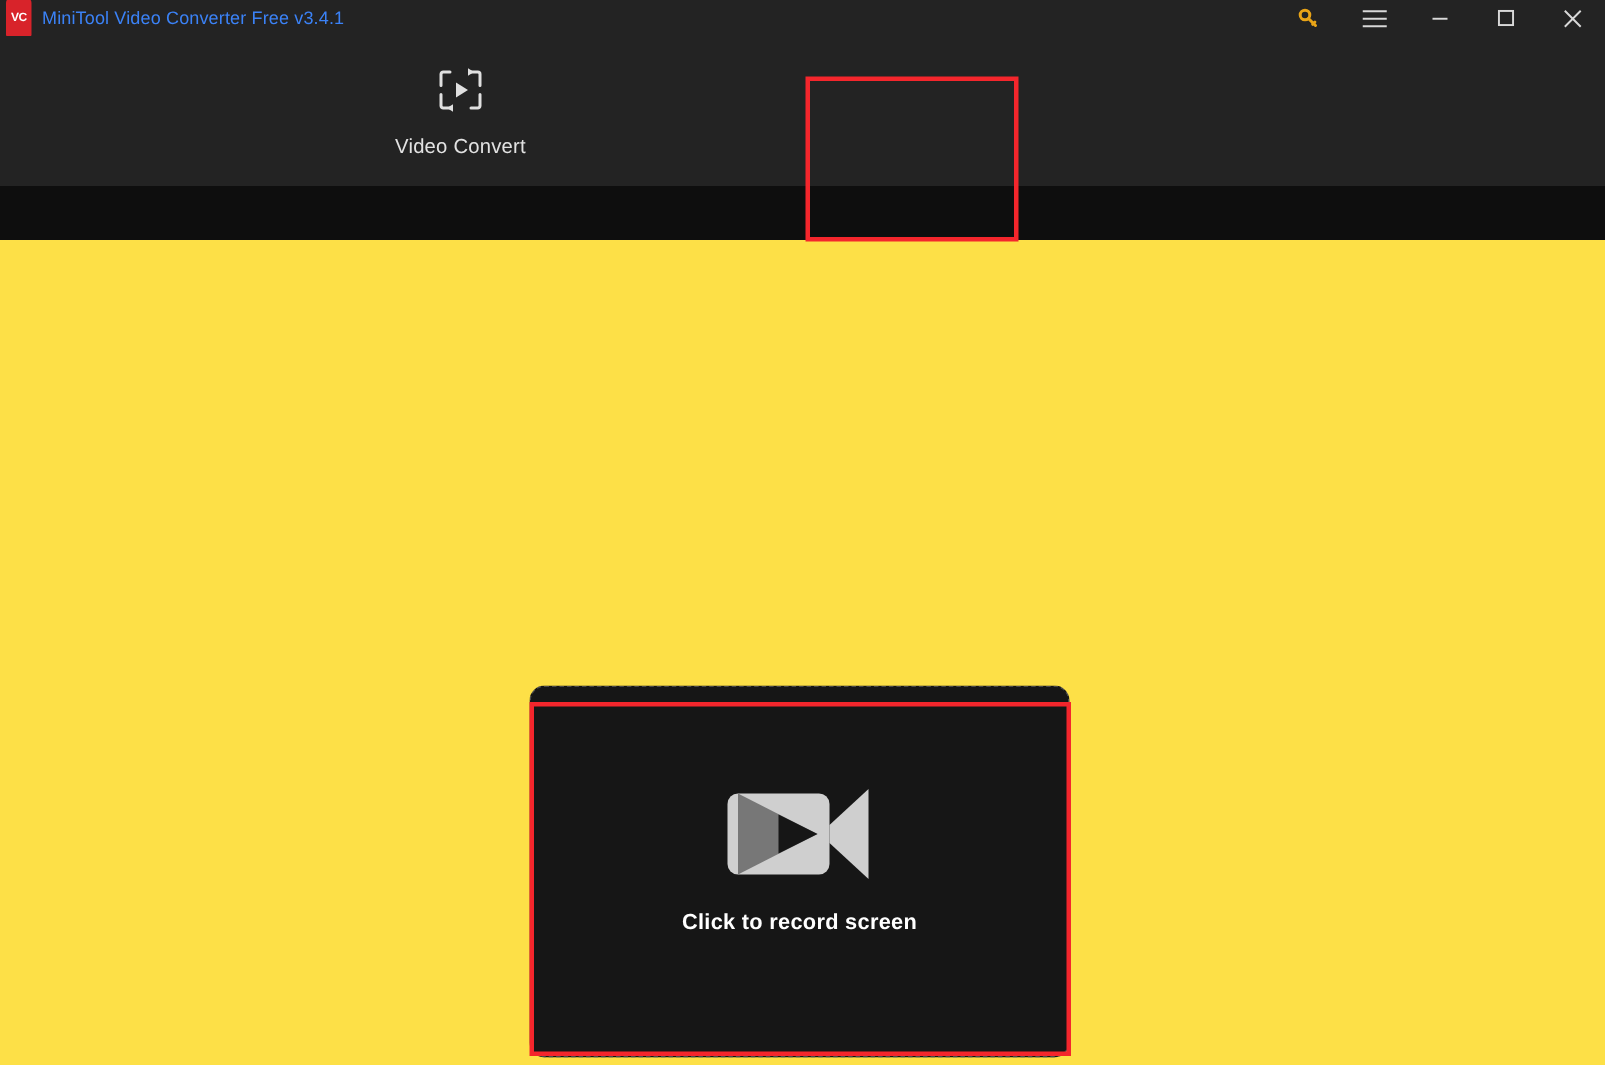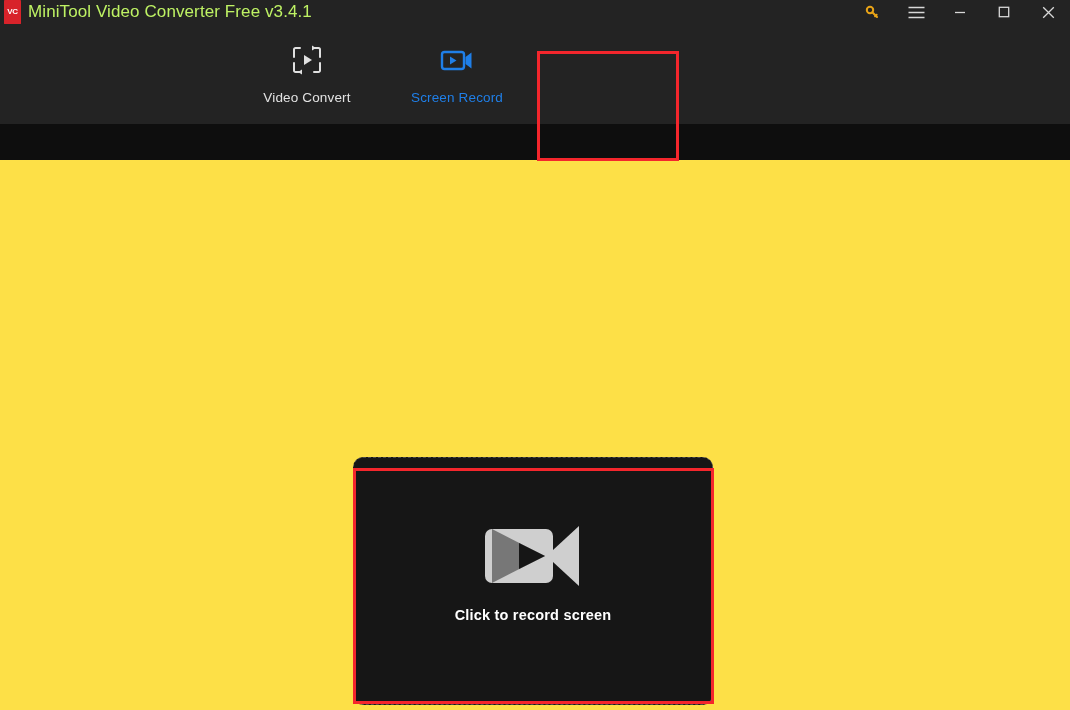--- a/index.html
+++ b/index.html
@@ -47,22 +47,22 @@
     flex: none;
   }
   .app-logo span {
     color: #ffffff;
     font-size: 8px;
     font-weight: bold;
     letter-spacing: -0.4px;
     line-height: 1;
   }
   .app-title {
-    color: #bef264;
-    font-size: 17px;
+    color: #3b82f6;
+    font-size: 12px;
     letter-spacing: 0.1px;
     white-space: nowrap;
   }
   .titlebar-spacer { flex: 1 1 auto; }
 
   .tb-btn {
     width: 44px;
     height: 24px;
     display: flex;
     align-items: center;
@@ -252,30 +252,20 @@
             <path d="M4 19 V26.5 A1.5 1.5 0 0 0 5.5 28 H10" fill="none" stroke="#e0e0e0" stroke-width="2" stroke-linecap="round"></path>
             <path d="M22 1.5 L26 4 L22 6.5 Z" fill="#e0e0e0"></path>
             <path d="M12 25.5 L8 28 L12 30.5 Z" fill="#e0e0e0"></path>
             <path d="M14 11 L22 16 L14 21 Z" fill="#e0e0e0"></path>
           </svg>
         </div>
         <div class="nav-label">Video Convert</div>
       </div>
 
 
-      <div class="nav-item active">
-        <div class="nav-icon">
-          <svg width="36" height="28" viewBox="0 0 36 28">
-            <rect x="3" y="6" width="22" height="17" rx="2.5" fill="none" stroke="#1f7fe8" stroke-width="2.4"></rect>
-            <path d="M11 10.5 L17.5 14.5 L11 18.5 Z" fill="#1f7fe8"></path>
-            <path d="M26.5 11 L32.5 6.5 V22.5 L26.5 18 Z" fill="#1f7fe8"></path>
-          </svg>
-        </div>
-        <div class="nav-label">Screen Record</div>
-      </div>
 
 
     </div>
 
     <div class="hl-tab"></div>
   </div>
 
   <div class="main">
 
     <div class="dropzone">

